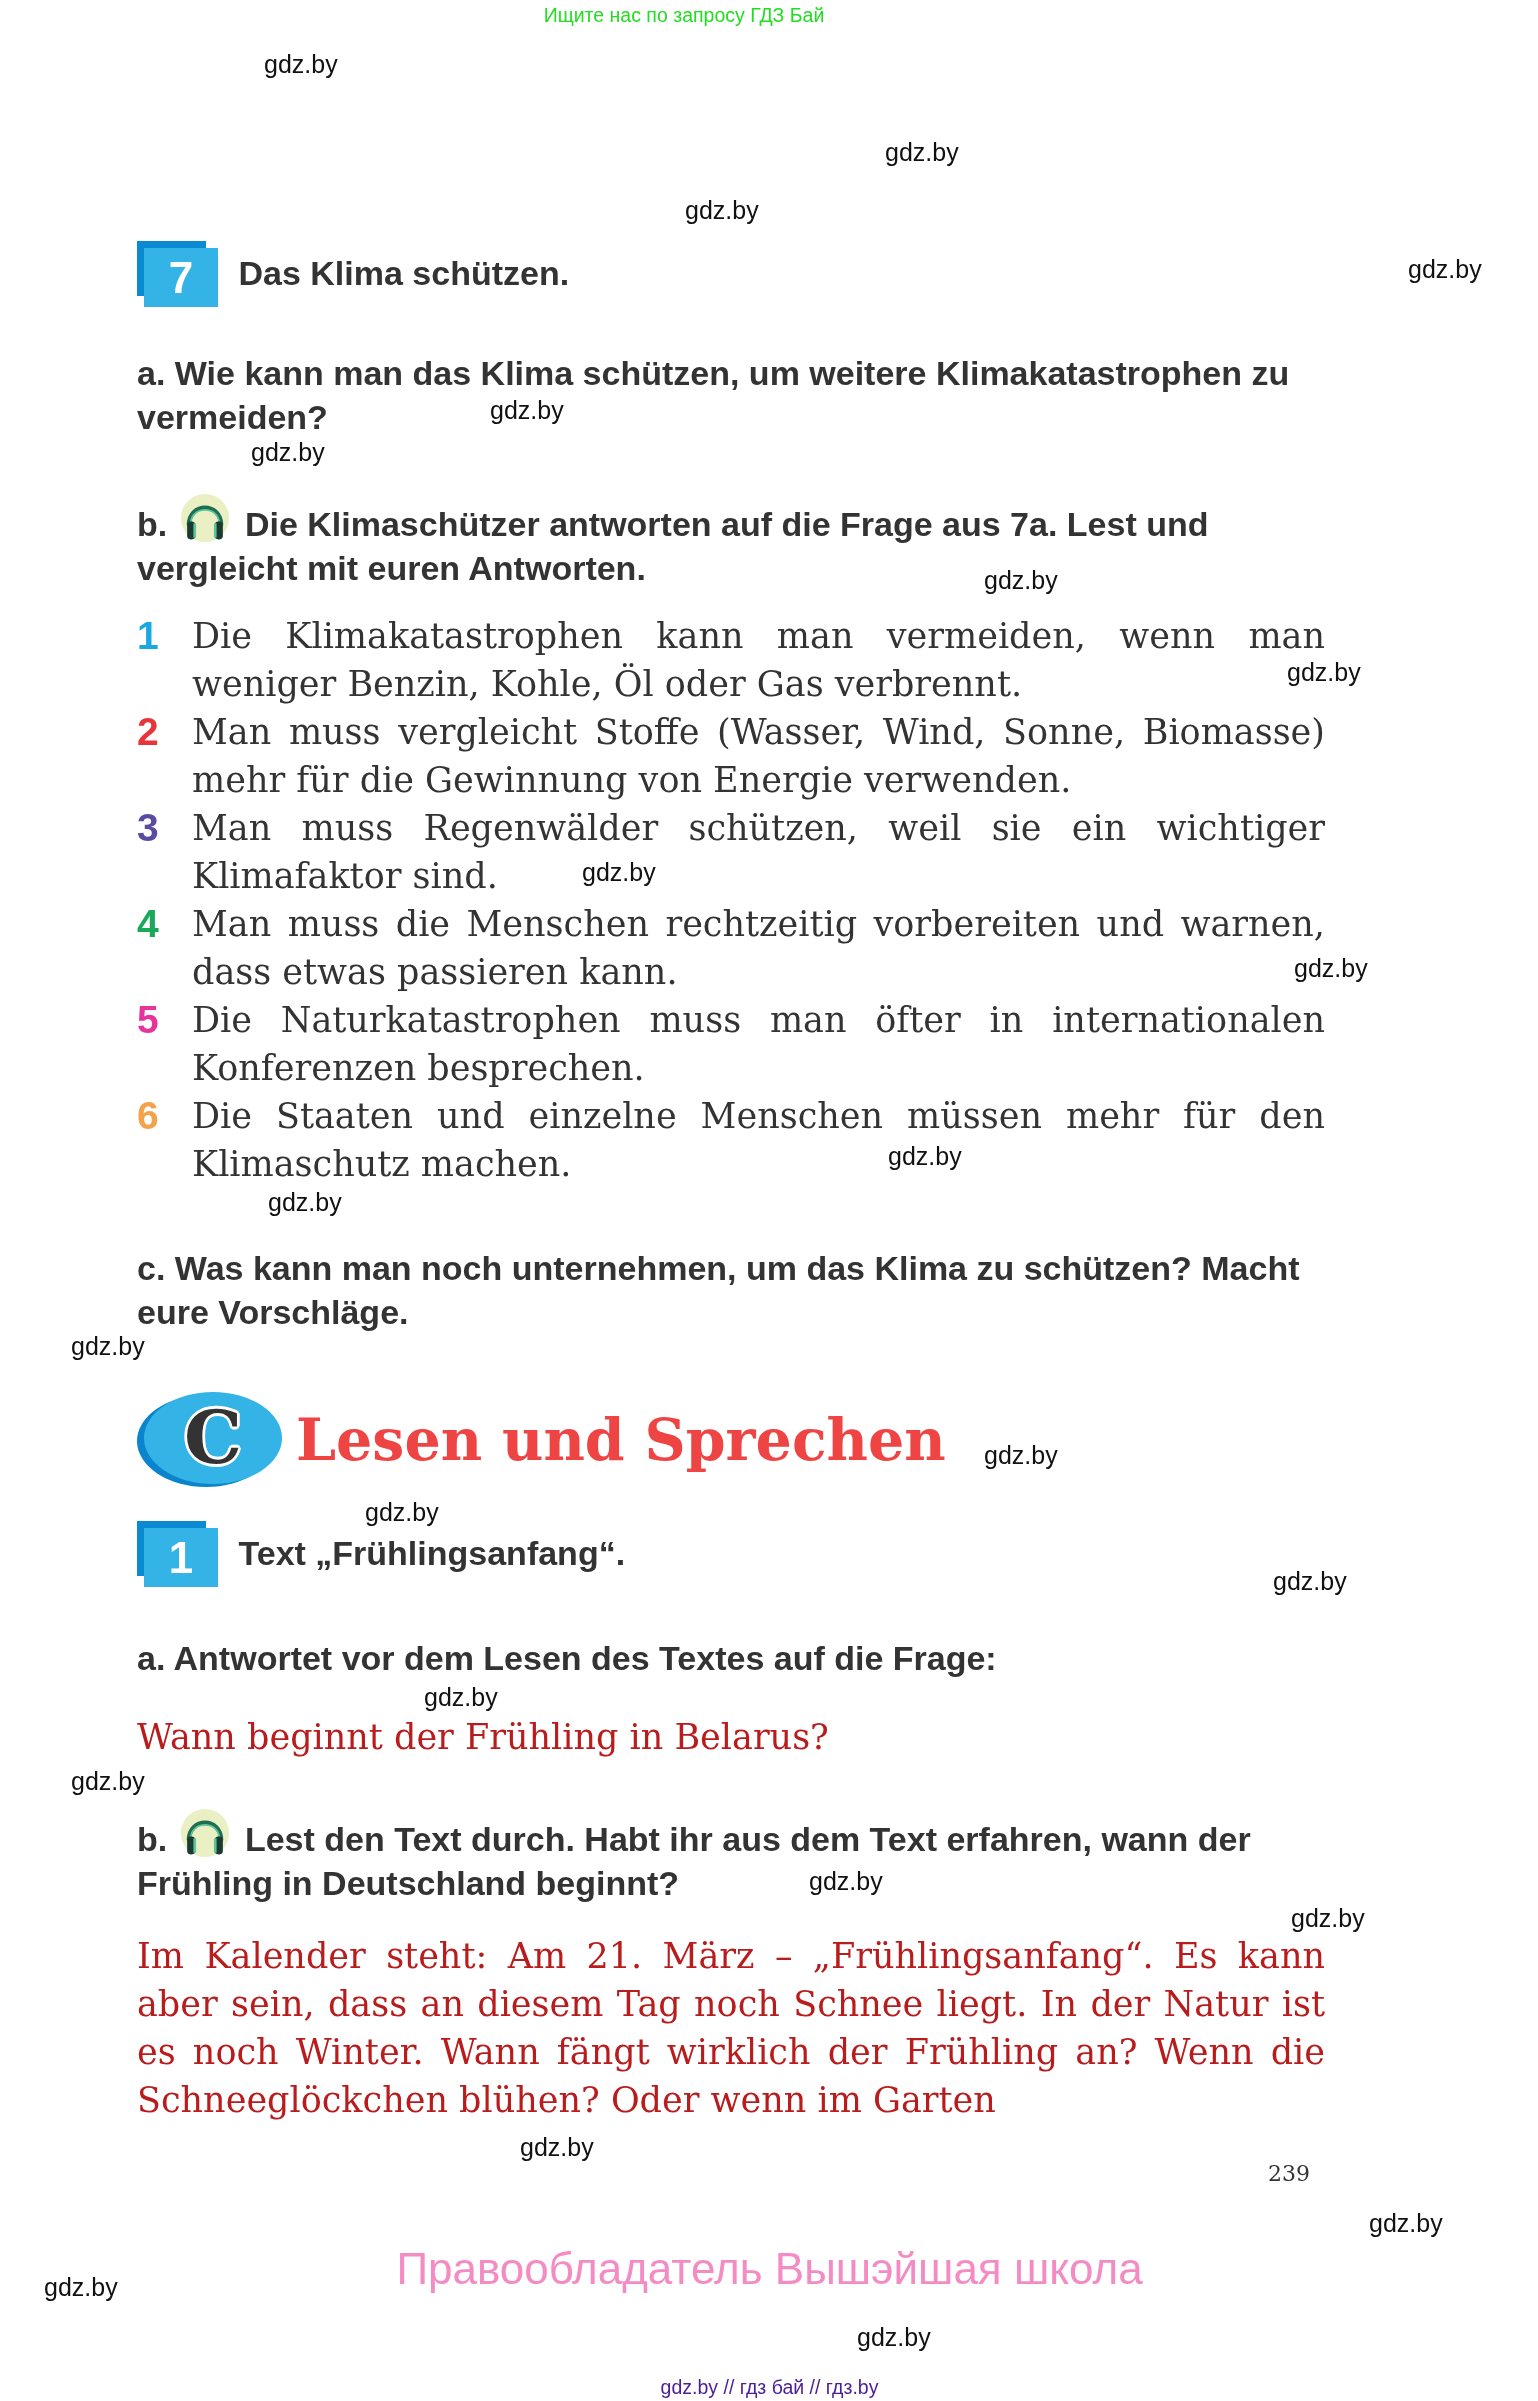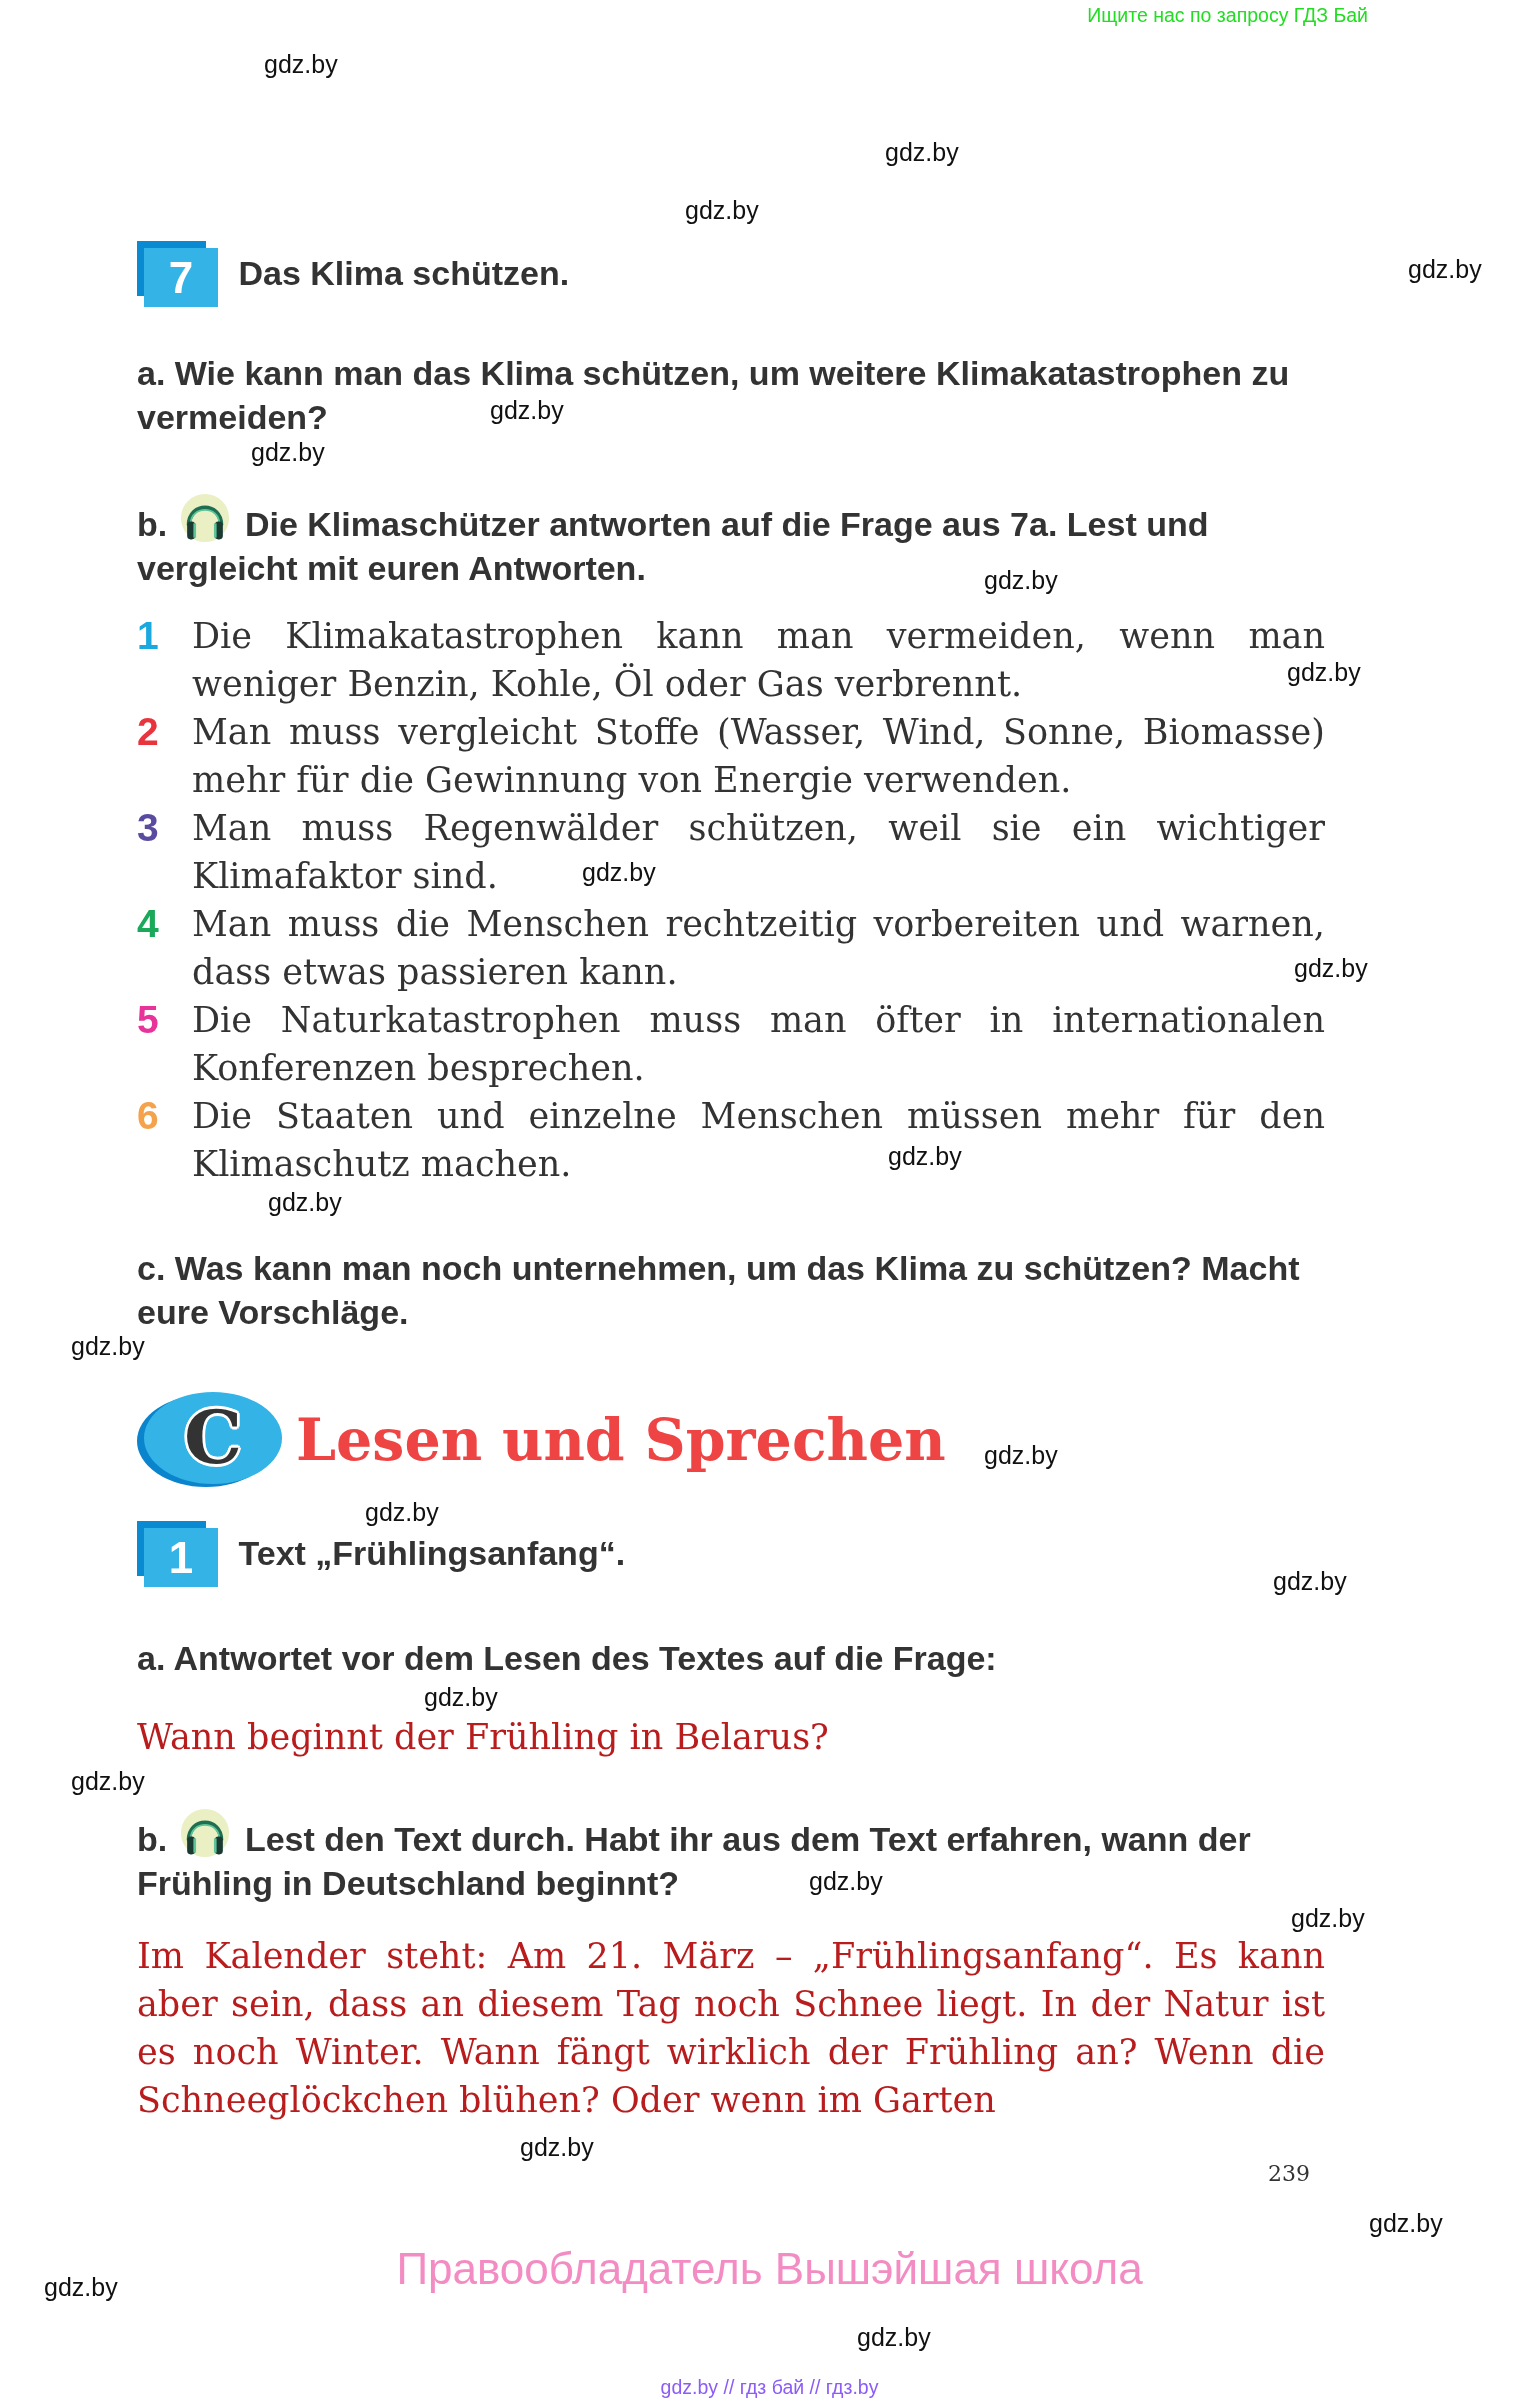--- a/index.html
+++ b/index.html
@@ -1,19 +1,19 @@
 <!DOCTYPE html>
 <html style="font-size:14px"><head>
 <meta charset="utf-8">
 <style>
   html, body { margin: 0; padding: 0; background: #ffffff; }
   body { width: 1539px; height: 2401px; position: relative; overflow: hidden; color: #333333; }
 
-  .top-banner { position: absolute; top: 3.5px; left: 0; width: 1368px; text-align: right; font-family: "Liberation Sans", sans-serif; font-size: 19.5px; color: #22dd22; }
-  .bottom-links { position: absolute; top: 2376px; left: 0; width: 1539px; text-align: center; font-family: "Liberation Sans", sans-serif; font-size: 19.5px; color: #8b5cf6; }
+  .top-banner { position: absolute; top: 3.5px; left: 0; width: 1368px; text-align: center; font-family: "Liberation Sans", sans-serif; font-size: 19.5px; color: #22dd22; }
+  .bottom-links { position: absolute; top: 2376px; left: 0; width: 1539px; text-align: center; font-family: "Liberation Sans", sans-serif; font-size: 19.5px; color: #4c1d95; }
   .copyright { position: absolute; top: 2204px; left: 0; width: 1539px; text-align: center; font-family: "Liberation Sans", sans-serif; font-size: 44px; color: #f48cc4; margin-top: 40px; }
   .page-number { position: absolute; top: 2161px; left: 1268px; font-family: "DejaVu Serif", serif; font-size: 22px; color: #333; }
 
   .wm { position: absolute; font-family: "Liberation Sans", sans-serif; font-size: 25px; color: #111; white-space: nowrap; }
 
   .content { position: absolute; left: 137px; top: 0; width: 1188px; }
 
   .task-head { position: absolute; display: flex; align-items: center; }
   .num-box { position: relative; width: 82px; height: 64px; margin-right: 19.5px; }
   .num-box .back { position: absolute; left: 0; top: 0; width: 69px; height: 55px; background: #0a8ad0; }

